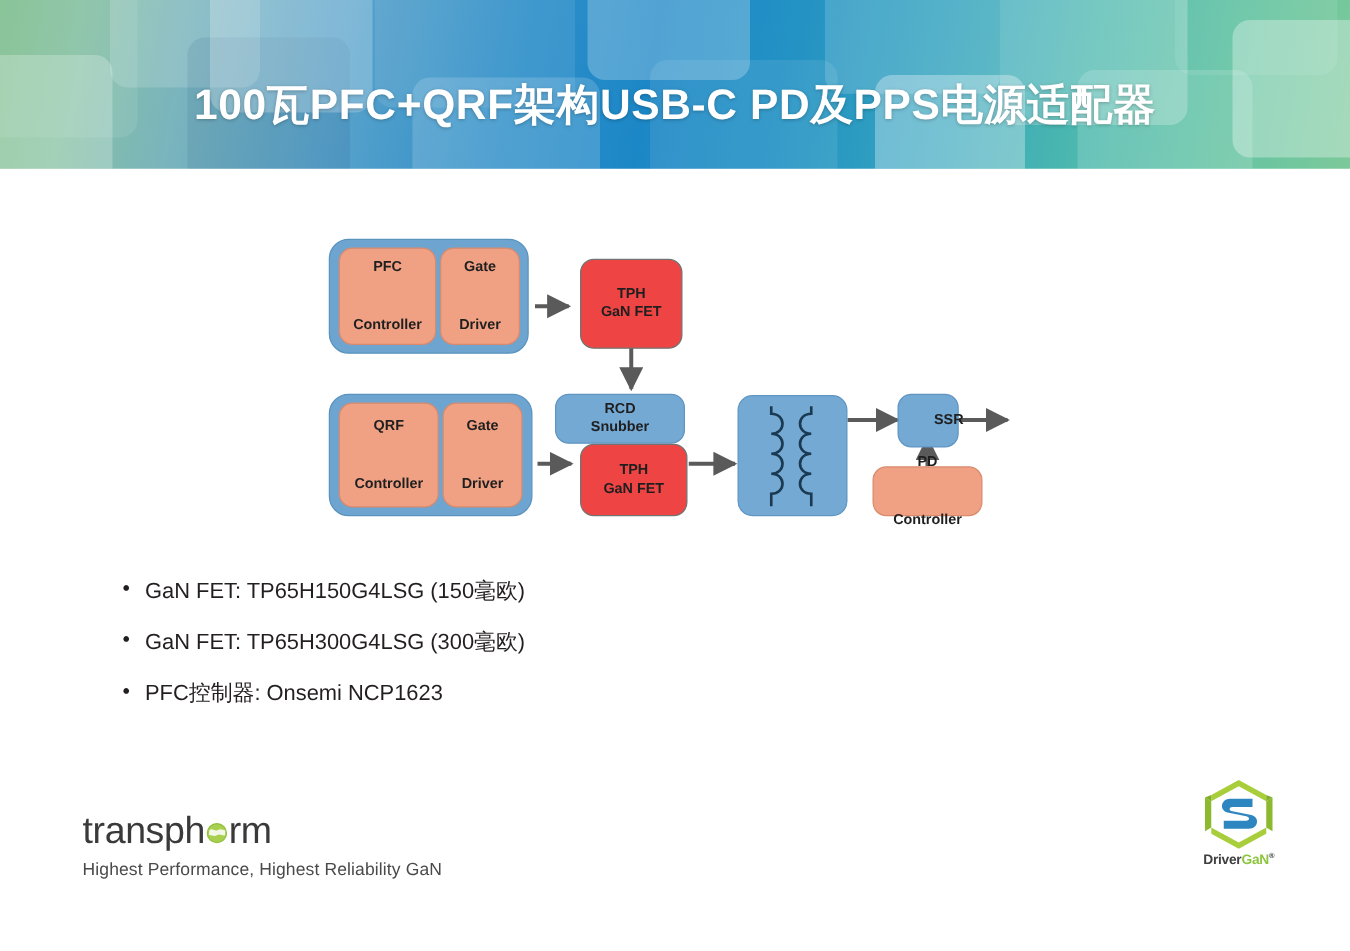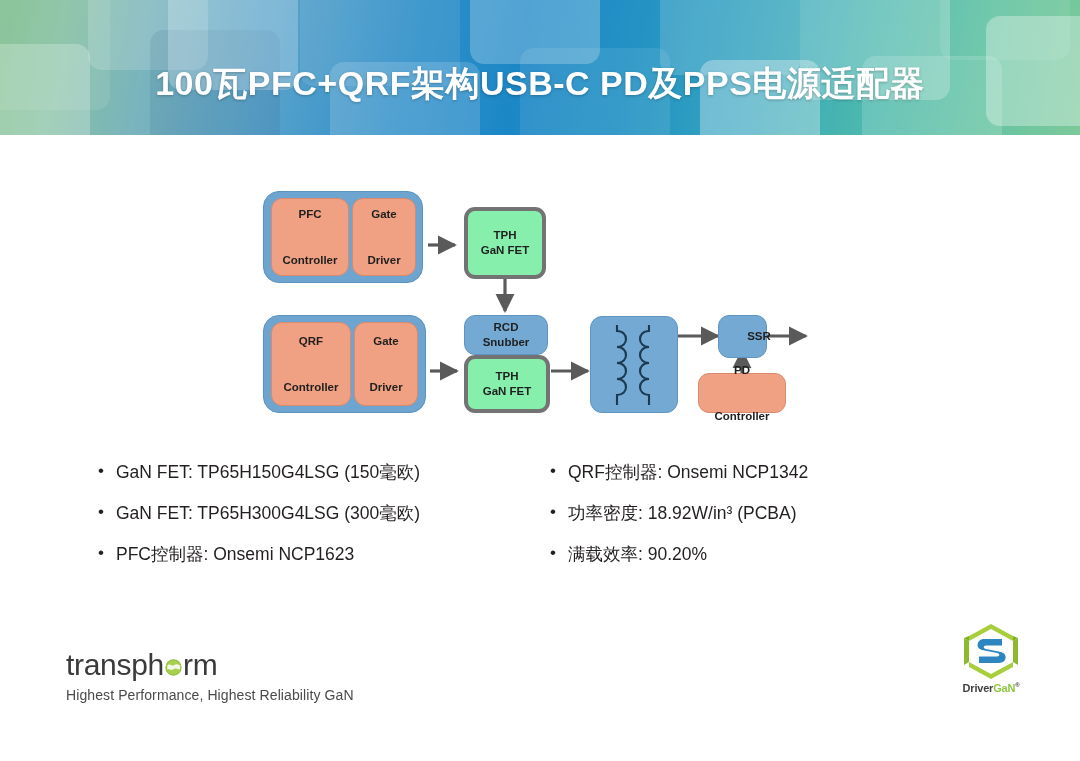--- a/index.html
+++ b/index.html
@@ -83,22 +83,22 @@
     border: 1px solid #5b93bf;
     border-radius: 16px;
   }
   .salmon {
     background: #f0a183;
     border: 1px solid #d98a6c;
     border-radius: 11px;
     gap: 31px;
   }
   .olive {
-    background: #86efac;
-    border: 4px solid #737373;
+    background: #ef4444;
+    border: 1px solid #737373;
     border-radius: 11px;
   }
   .blue {
     background: #74a9d4;
     border: 1px solid #5f95c2;
     border-radius: 11px;
   }
   .blue-plain {
     background: #74a9d4;
     border: 1px solid #5f95c2;
@@ -238,21 +238,21 @@
   <div class="node grp" style="left:263px; top:180px; width:163px; height:98px;"></div>
   <div class="node salmon" style="left:271px; top:187px; width:80px; height:84px;">
     <span>QRF</span>
     <span>Controller</span>
   </div>
   <div class="node salmon" style="left:354px; top:187px; width:64px; height:84px;">
     <span>Gate</span>
     <span>Driver</span>
   </div>
 
-  <div class="node blue" style="left:464px; top:180px; width:84px; height:40px;">
+  <div class="node blue" style="left:444px; top:180px; width:104px; height:40px;">
     <span>RCD</span>
     <span>Snubber</span>
   </div>
 
   <div class="node olive" style="left:464px; top:220px; width:86px; height:58px;">
     <span>TPH</span>
     <span>GaN FET</span>
   </div>
 
   <div class="node blue-plain" style="left:590px; top:181px; width:88px; height:97px;">
@@ -270,25 +270,20 @@
     <span>PD</span>
     <span>Controller</span>
   </div>
 </div>
 
 <div id="bullets">
   <div class="bcol" id="bullets-left">
     <div class="bullet">GaN FET: TP65H150G4LSG (150毫欧)</div>
     <div class="bullet">GaN FET: TP65H300G4LSG (300毫欧)</div>
     <div class="bullet">PFC控制器: Onsemi NCP1623</div>
-  </div>
-  <div class="bcol" id="bullets-right">
-    <div class="bullet">QRF控制器: Onsemi NCP1342</div>
-    <div class="bullet">功率密度: 18.92W/in³ (PCBA)</div>
-    <div class="bullet">满载效率: 90.20%</div>
   </div>
 </div>
 
 <div id="logo-transphorm">
   <div id="tp-wordmark">
     <span>transph</span>
     <span style="display:inline-block;margin:0 1px;">
       <svg width="17" height="17" viewBox="0 0 20 20" style="vertical-align:-1px;">
         <circle cx="10" cy="10" r="9" fill="#a9cf4f"></circle>
         <path d="M3,7 C6,5 8,9 11,7 C14,5 17,8 18,7 L18,12 C15,13 13,10 10,12 C7,14 4,11 2.5,12 Z" fill="#ffffff" opacity="0.85"></path>

